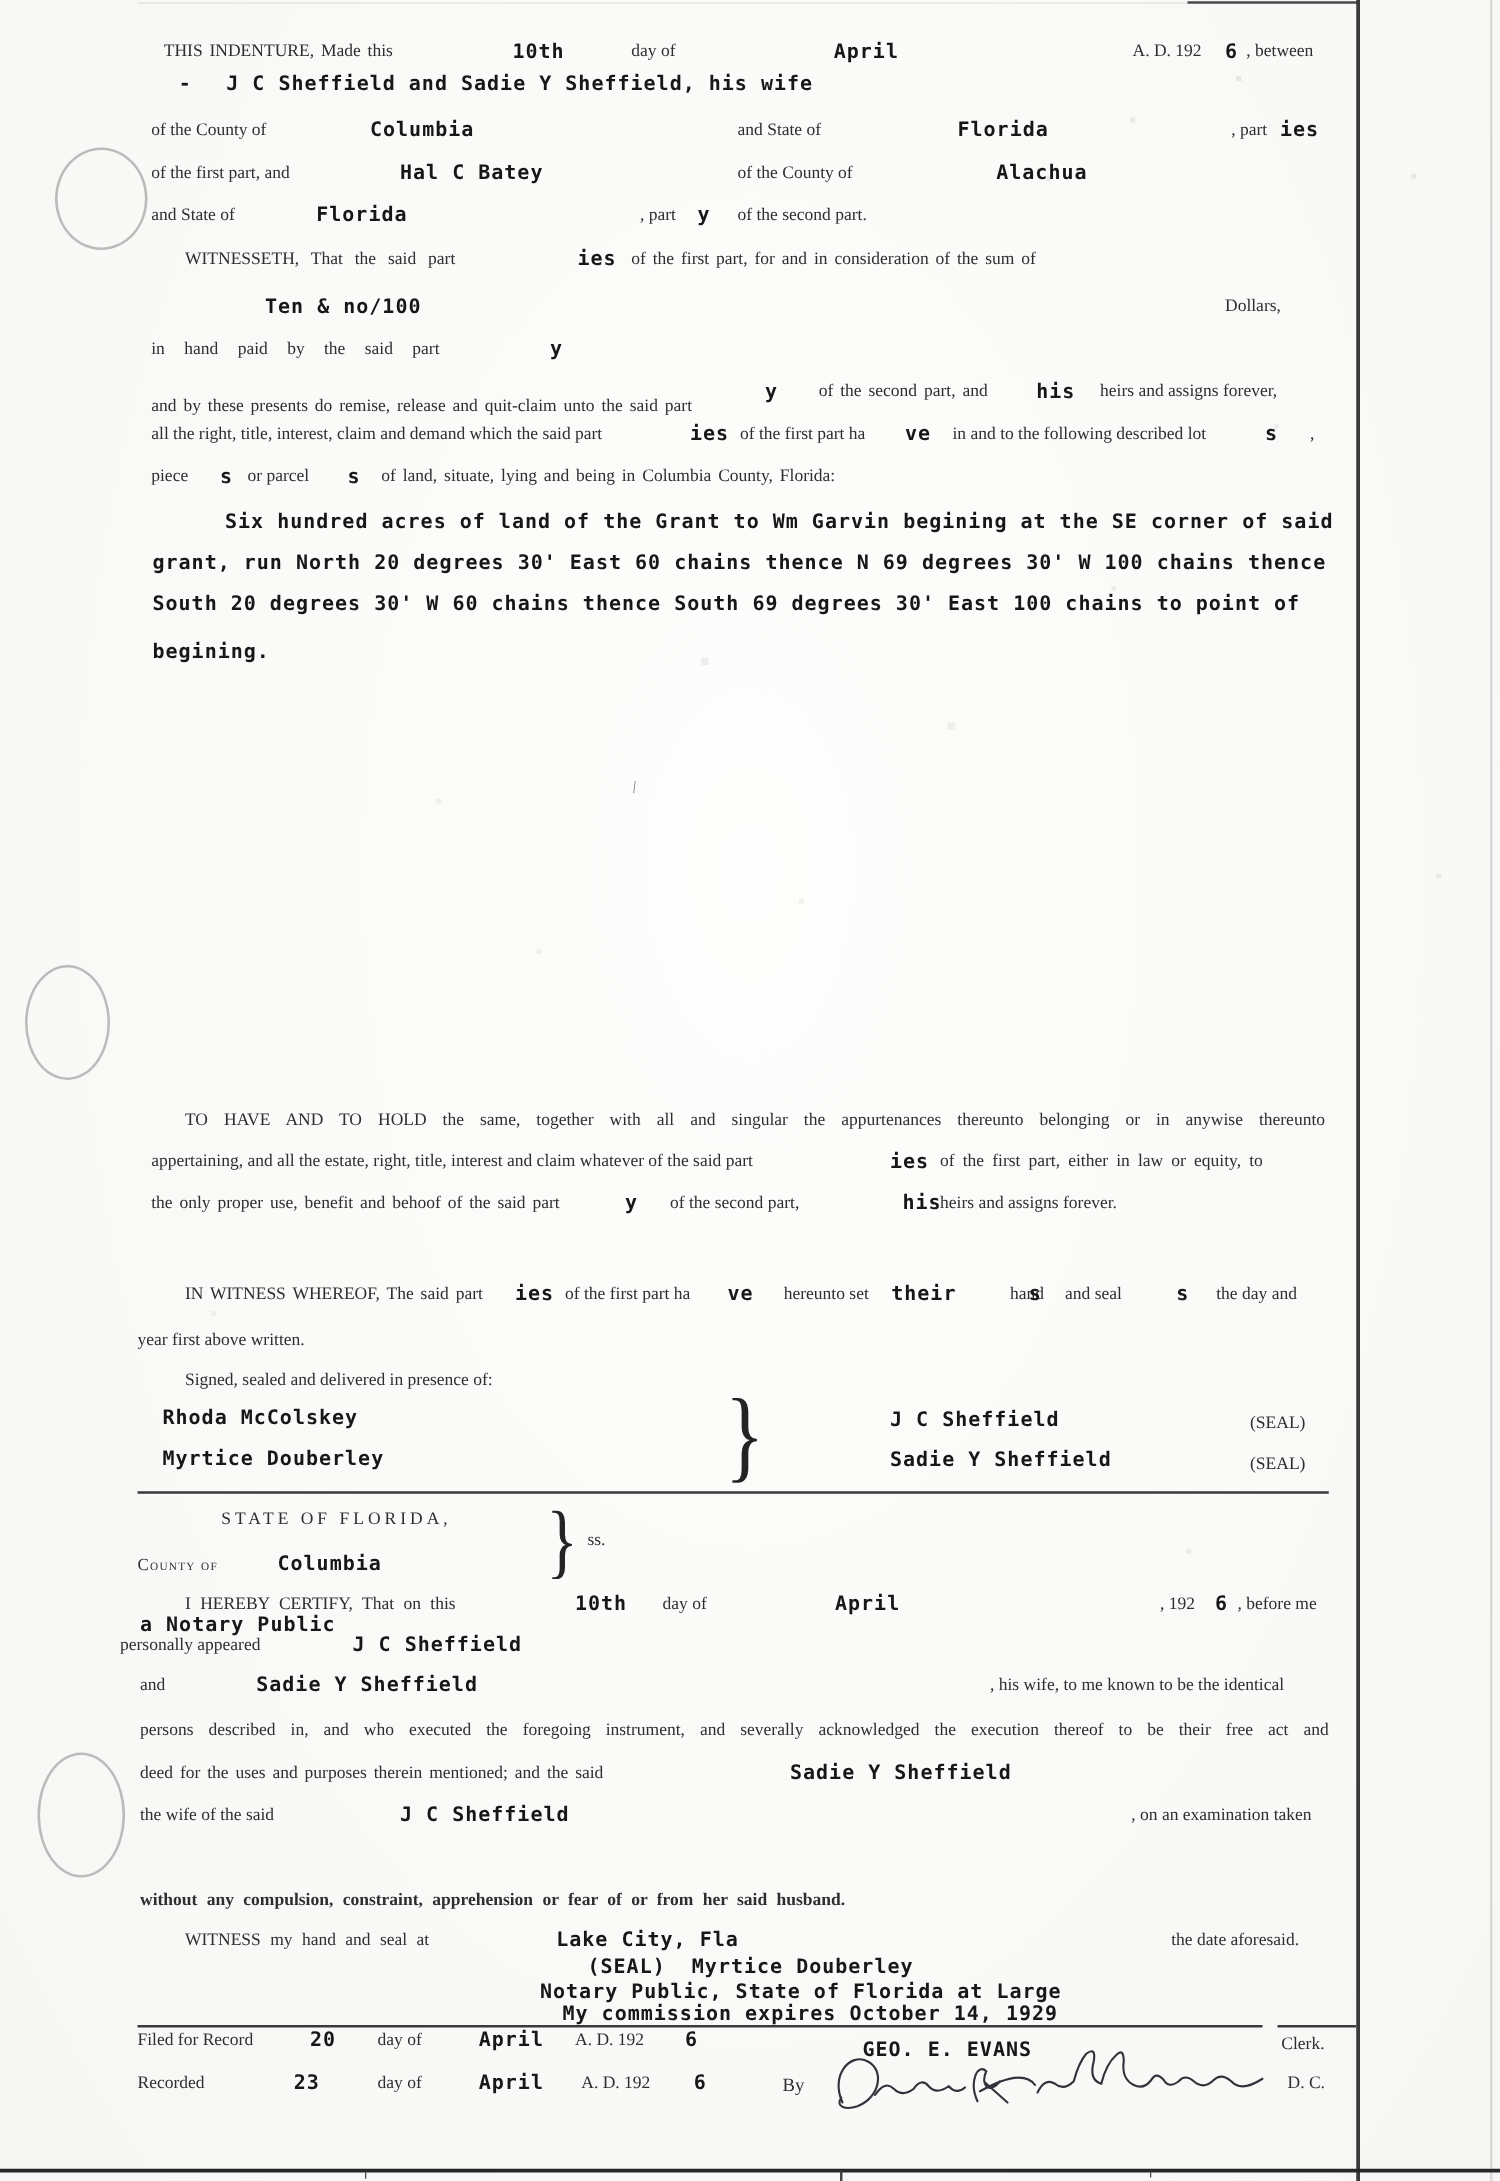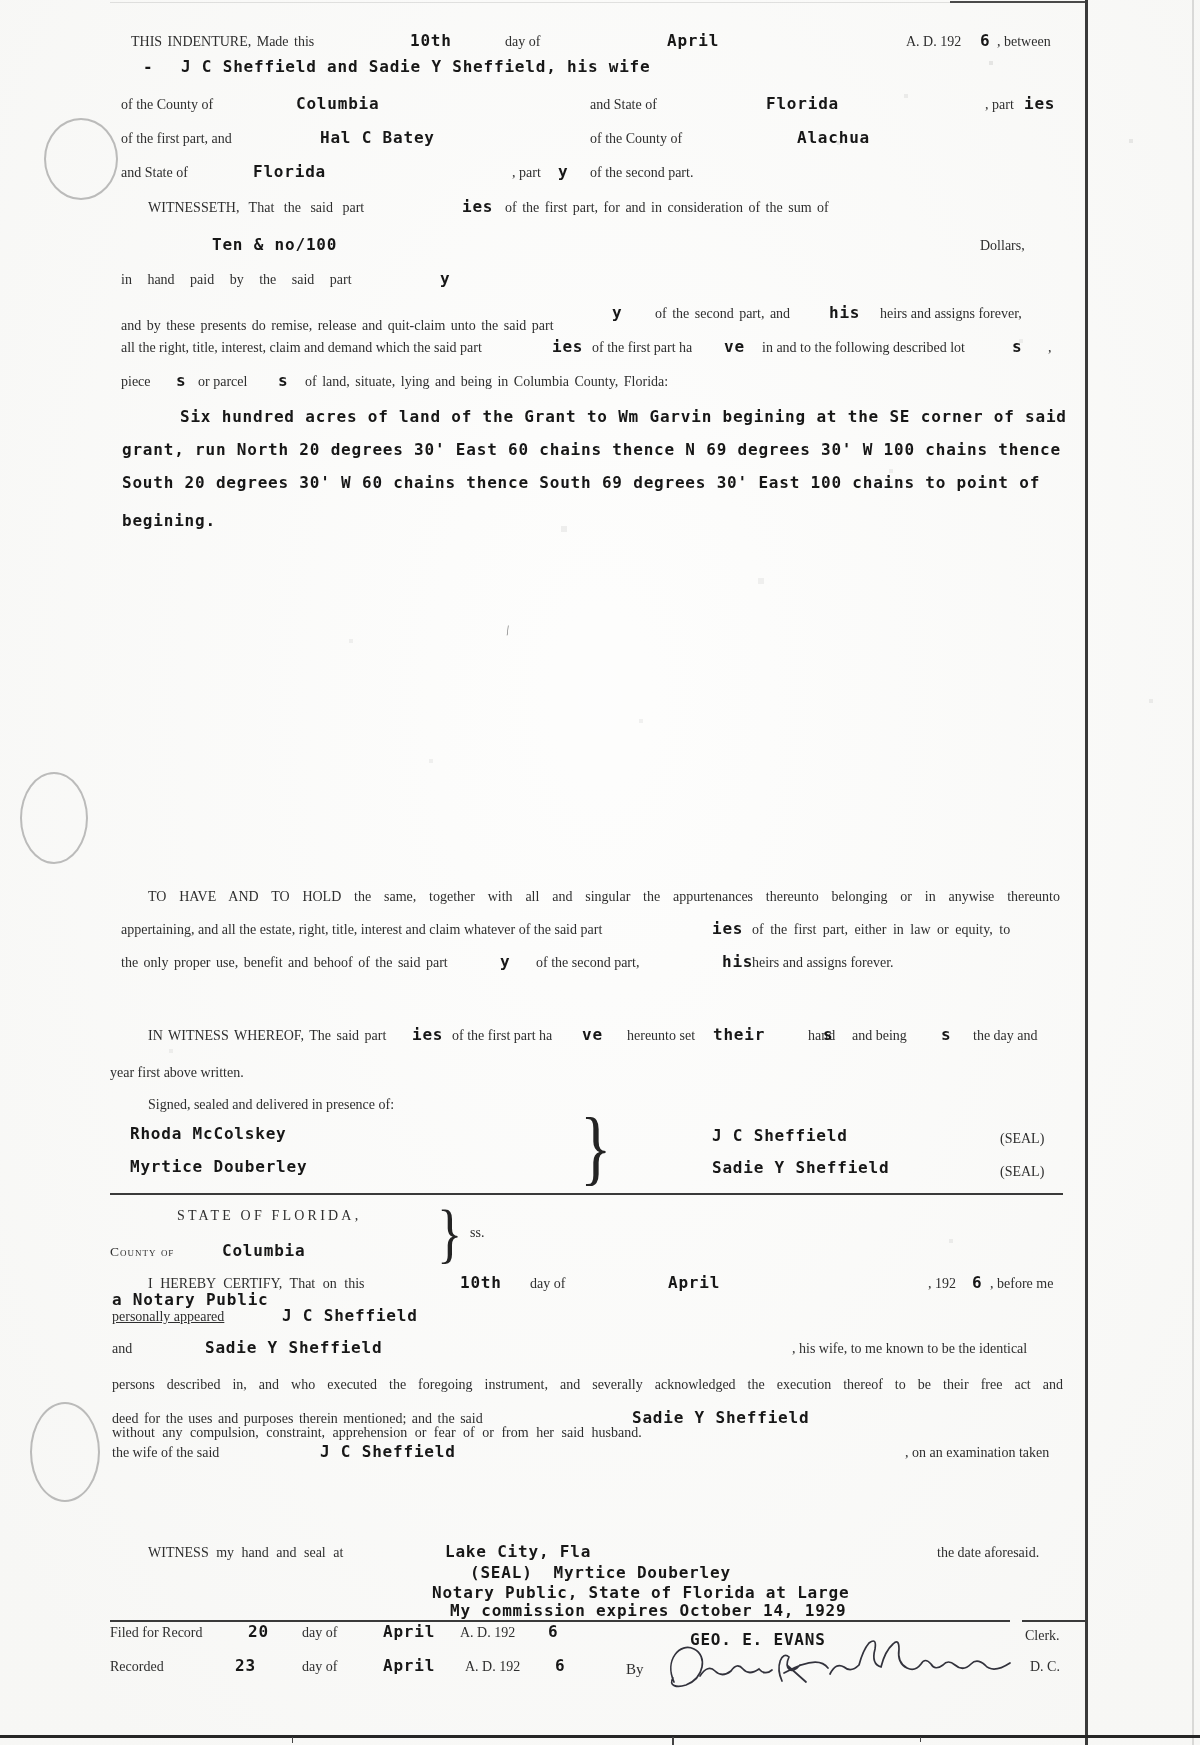--- a/index.html
+++ b/index.html
@@ -122,21 +122,21 @@
   <span class="p" style="left:752px;top:954px;">heirs and assigns forever.</span>
 
   <span class="p ws2" style="left:148px;top:1027px;">IN WITNESS WHEREOF, The said part</span>
   <span class="t" style="left:412px;top:1025px;">ies</span>
   <span class="p" style="left:452px;top:1027px;">of the first part ha</span>
   <span class="t" style="left:582px;top:1025px;">ve</span>
   <span class="p" style="left:627px;top:1027px;">hereunto set</span>
   <span class="t" style="left:713px;top:1025px;">their</span>
   <span class="p" style="left:760px;top:1027px;padding-left:48px;">hand</span>
   <span class="t" style="left:823px;top:1025px;">s</span>
-  <span class="p" style="left:852px;top:1027px;">and being</span>
+  <span class="p" style="left:852px;top:1027px;">and seal</span>
   <span class="t" style="left:941px;top:1025px;">s</span>
   <span class="p" style="left:973px;top:1027px;">the day and</span>
   <span class="p" style="left:110px;top:1064px;">year first above written.</span>
   <span class="p" style="left:148px;top:1096px;">Signed, sealed and delivered in presence of:</span>
 
   <span class="t" style="left:130px;top:1124px;">Rhoda McColskey</span>
   <span class="t" style="left:130px;top:1157px;">Myrtice Douberley</span>
   <div class="brace" style="left:580px;top:1104px;font-size:82px;line-height:88px;">}</div>
   <span class="t" style="left:712px;top:1126px;">J C Sheffield</span>
   <span class="p" style="left:1000px;top:1130px;">(SEAL)</span>
@@ -151,32 +151,32 @@
   <span class="t" style="left:222px;top:1241px;">Columbia</span>
 
   <span class="p ws4" style="left:148px;top:1275px;">I HEREBY CERTIFY, That on this</span>
   <span class="t" style="left:460px;top:1273px;">10th</span>
   <span class="p" style="left:530px;top:1275px;">day of</span>
   <span class="t" style="left:668px;top:1273px;">April</span>
   <span class="p" style="left:928px;top:1275px;">, 192</span>
   <span class="t" style="left:972px;top:1273px;">6</span>
   <span class="p" style="left:990px;top:1275px;">, before me</span>
   <span class="t" style="left:112px;top:1290px;">a Notary Public</span>
-  <span class="p" style="left:112px;top:1308px;text-decoration:underline;">personally appeared</span>
+  <span class="p" style="left:96px;top:1308px;">personally appeared</span>
   <span class="t" style="left:282px;top:1306px;">J C Sheffield</span>
   <span class="p" style="left:112px;top:1340px;">and</span>
   <span class="t" style="left:205px;top:1338px;">Sadie Y Sheffield</span>
   <span class="p" style="left:792px;top:1340px;">, his wife, to me known to be the identical</span>
   <div class="p jl" style="left:112px;top:1376px;width:951px;">persons described in, and who executed the foregoing instrument, and severally acknowledged the execution thereof to be their free act and</div>
   <span class="p ws2" style="left:112px;top:1410px;">deed for the uses and purposes therein mentioned; and the said</span>
   <span class="t" style="left:632px;top:1408px;">Sadie Y Sheffield</span>
   <span class="p" style="left:112px;top:1444px;">the wife of the said</span>
   <span class="t" style="left:320px;top:1442px;">J C Sheffield</span>
   <span class="p" style="left:905px;top:1444px;">, on an examination taken</span>
-  <span class="p ws4" style="left:112px;top:1424px;">without any compulsion, constraint, apprehension or fear of or from her said husband.</span>
+  <span class="p ws4" style="left:112px;top:1512px;font-weight:bold;">without any compulsion, constraint, apprehension or fear of or from her said husband.</span>
 
   <span class="p ws4" style="left:148px;top:1544px;">WITNESS my hand and seal at</span>
   <span class="t" style="left:445px;top:1542px;">Lake City, Fla</span>
   <span class="p" style="left:937px;top:1544px;">the date aforesaid.</span>
   <span class="t" style="left:470px;top:1563px;">(SEAL)  Myrtice Douberley</span>
   <span class="t" style="left:432px;top:1583px;">Notary Public, State of Florida at Large</span>
   <span class="t" style="left:450px;top:1601px;">My commission expires October 14, 1929</span>
   <div class="rule" style="left:110px;top:1620px;width:900px;height:2px;"></div>
   <div class="rule" style="left:1022px;top:1620px;width:63px;height:2px;"></div>
 

